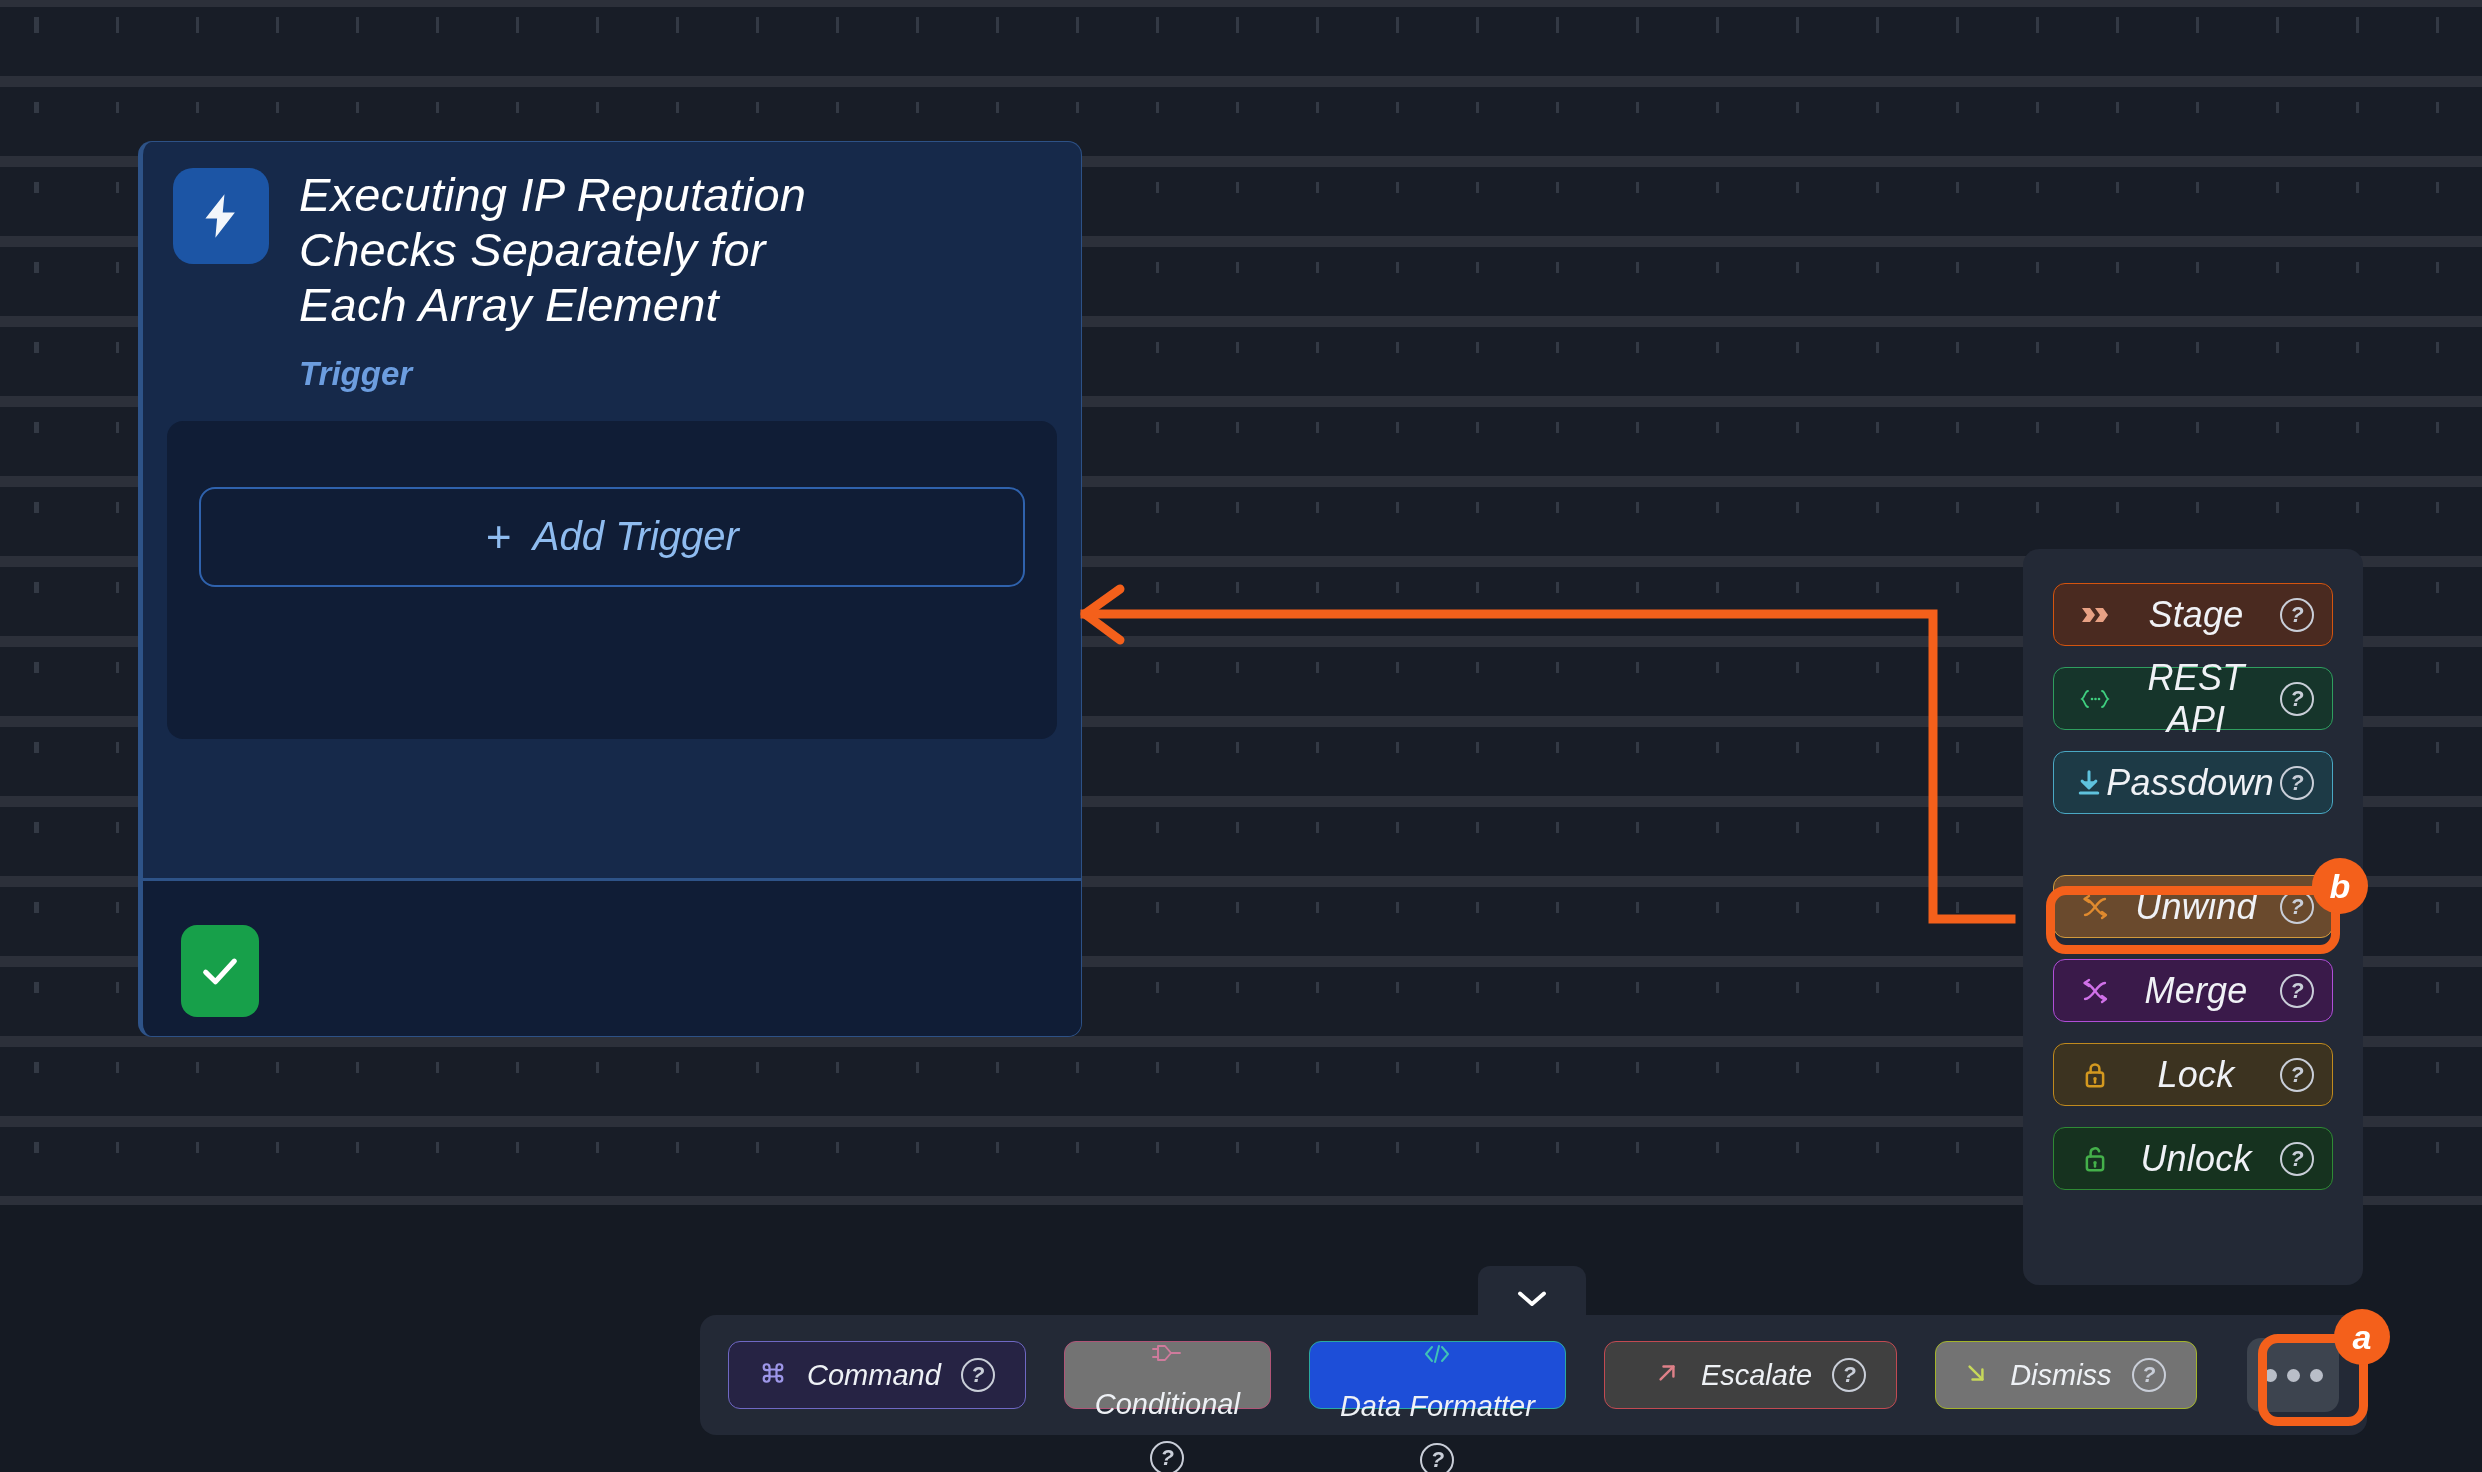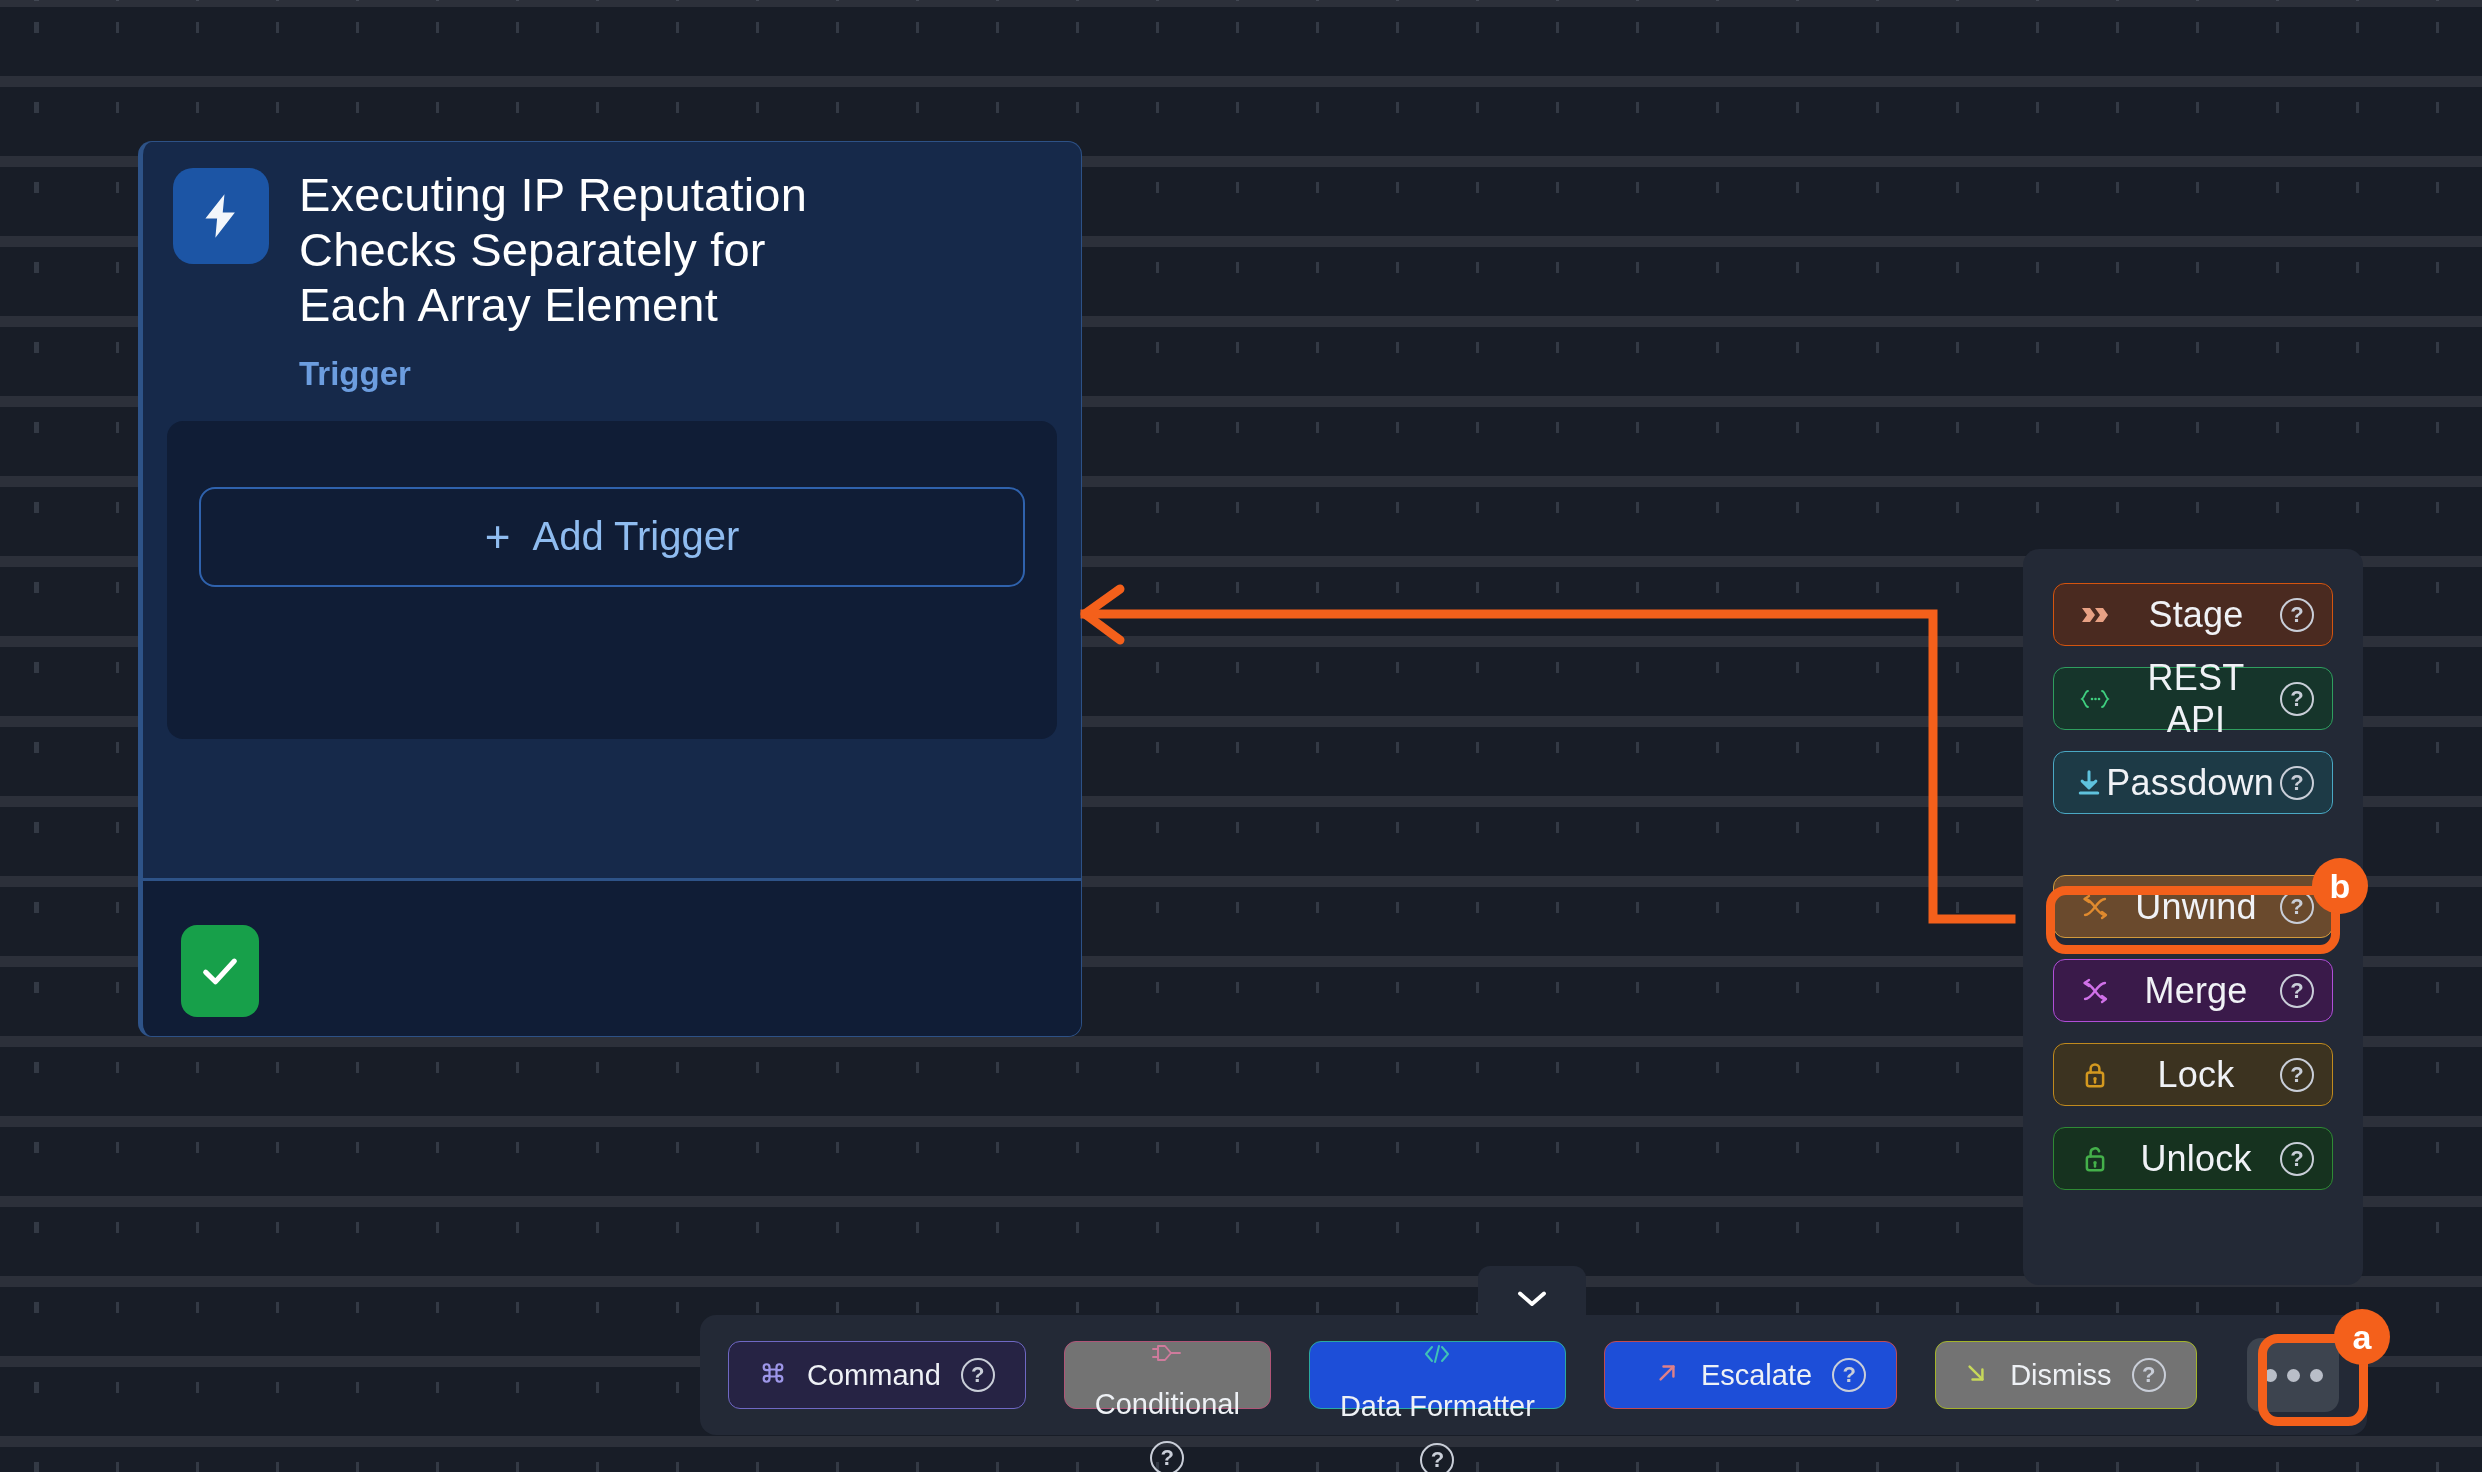--- a/index.html
+++ b/index.html
@@ -4,26 +4,27 @@
 <style>
   * { margin:0; padding:0; box-sizing:border-box; }
   html, body {
     width:2482px; height:1472px;
     background:#151a23;
     font-family:"Liberation Sans", sans-serif;
     overflow:hidden;
   }
   #canvas {
     position:relative;
-    width:2482px; height:1472px;
+    width:2482px; height:1205px;
     background-color:#181d27;
     background-image:
       linear-gradient(to bottom, rgba(255,255,255,0.085) 11px, rgba(0,0,0,0) 11px);
     background-size:80px 80px;
     background-position:36px -4px;
+    font-style:italic;
   }
   
   #dotgrid{
     position:absolute; inset:0;
     background-image:
       repeating-linear-gradient(to right,
         rgba(150,160,175,0.22) 0px, rgba(150,160,175,0.22) 3px,
         rgba(0,0,0,0) 3px, rgba(0,0,0,0) 80px);
     -webkit-mask-image: repeating-linear-gradient(to bottom,
         #000 0px, #000 11px, transparent 11px, transparent 80px);
@@ -329,21 +330,21 @@
         <svg width="30" height="24" viewBox="0 0 30 24" fill="none" stroke="#3fc2b6" stroke-width="2" stroke-linecap="round" stroke-linejoin="round">
           <path d="M10 5 4 12l6 7"></path>
             <path d="M20 5l6 7-6 7"></path>
             <path d="M17 4l-4 16"></path>
         </svg>
       </span>
       <span class="bb-label">Data Formatter</span>
       <span class="bb-help">?</span>
     </div>
 
-    <div class="bar-btn" style="background:#1d4ed8;border:1.6px solid #c24a52;padding-left:48px;">
+    <div class="bar-btn" style="background:#404040;border:1.6px solid #c24a52;padding-left:48px;">
       <span>
         <svg width="28" height="28" viewBox="0 0 24 24" fill="none" stroke="#de8088" stroke-width="2.1" stroke-linecap="round" stroke-linejoin="round">
           <path d="M6.5 17.5 17.5 6.5"></path>
             <path d="M9 6.5h8.5V15"></path>
         </svg>
       </span>
       <span class="bb-label">Escalate</span>
       <span class="bb-help">?</span>
     </div>
 

